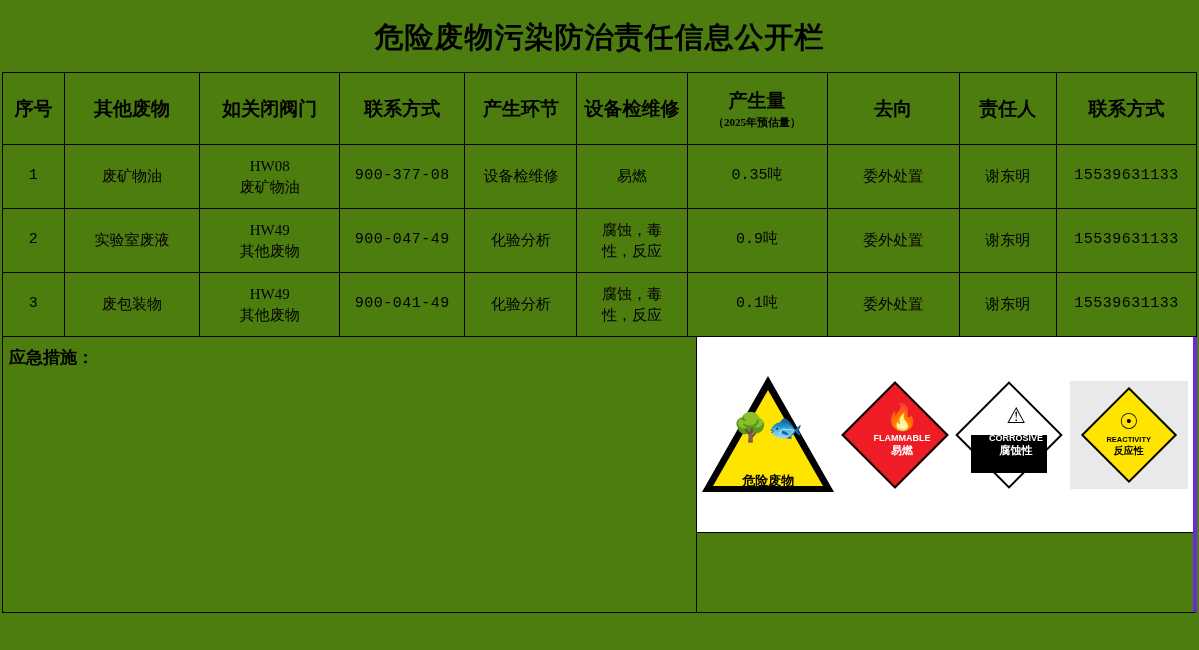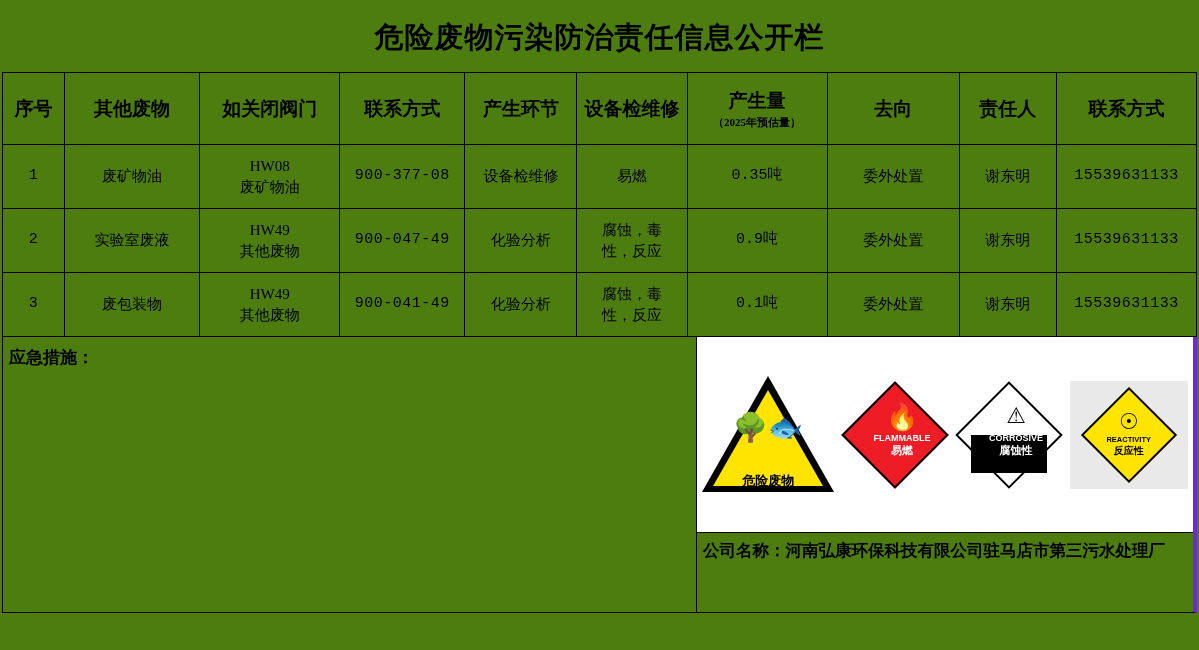--- a/index.html
+++ b/index.html
@@ -362,17 +362,16 @@
               <div class="react-in">
                 <div class="glyph">☉</div>
                 <div class="t1">REACTIVITY</div>
                 <div class="t2">反应性</div>
               </div>
             </div>
           </div>
         </div>
 
       </div>
-      <div class="company">公司名称：河南弘康环保科技有限公司驻马店市第三污水处理厂</div>
     </div>
 
   </div>
 </div>
 
 </body></html>

